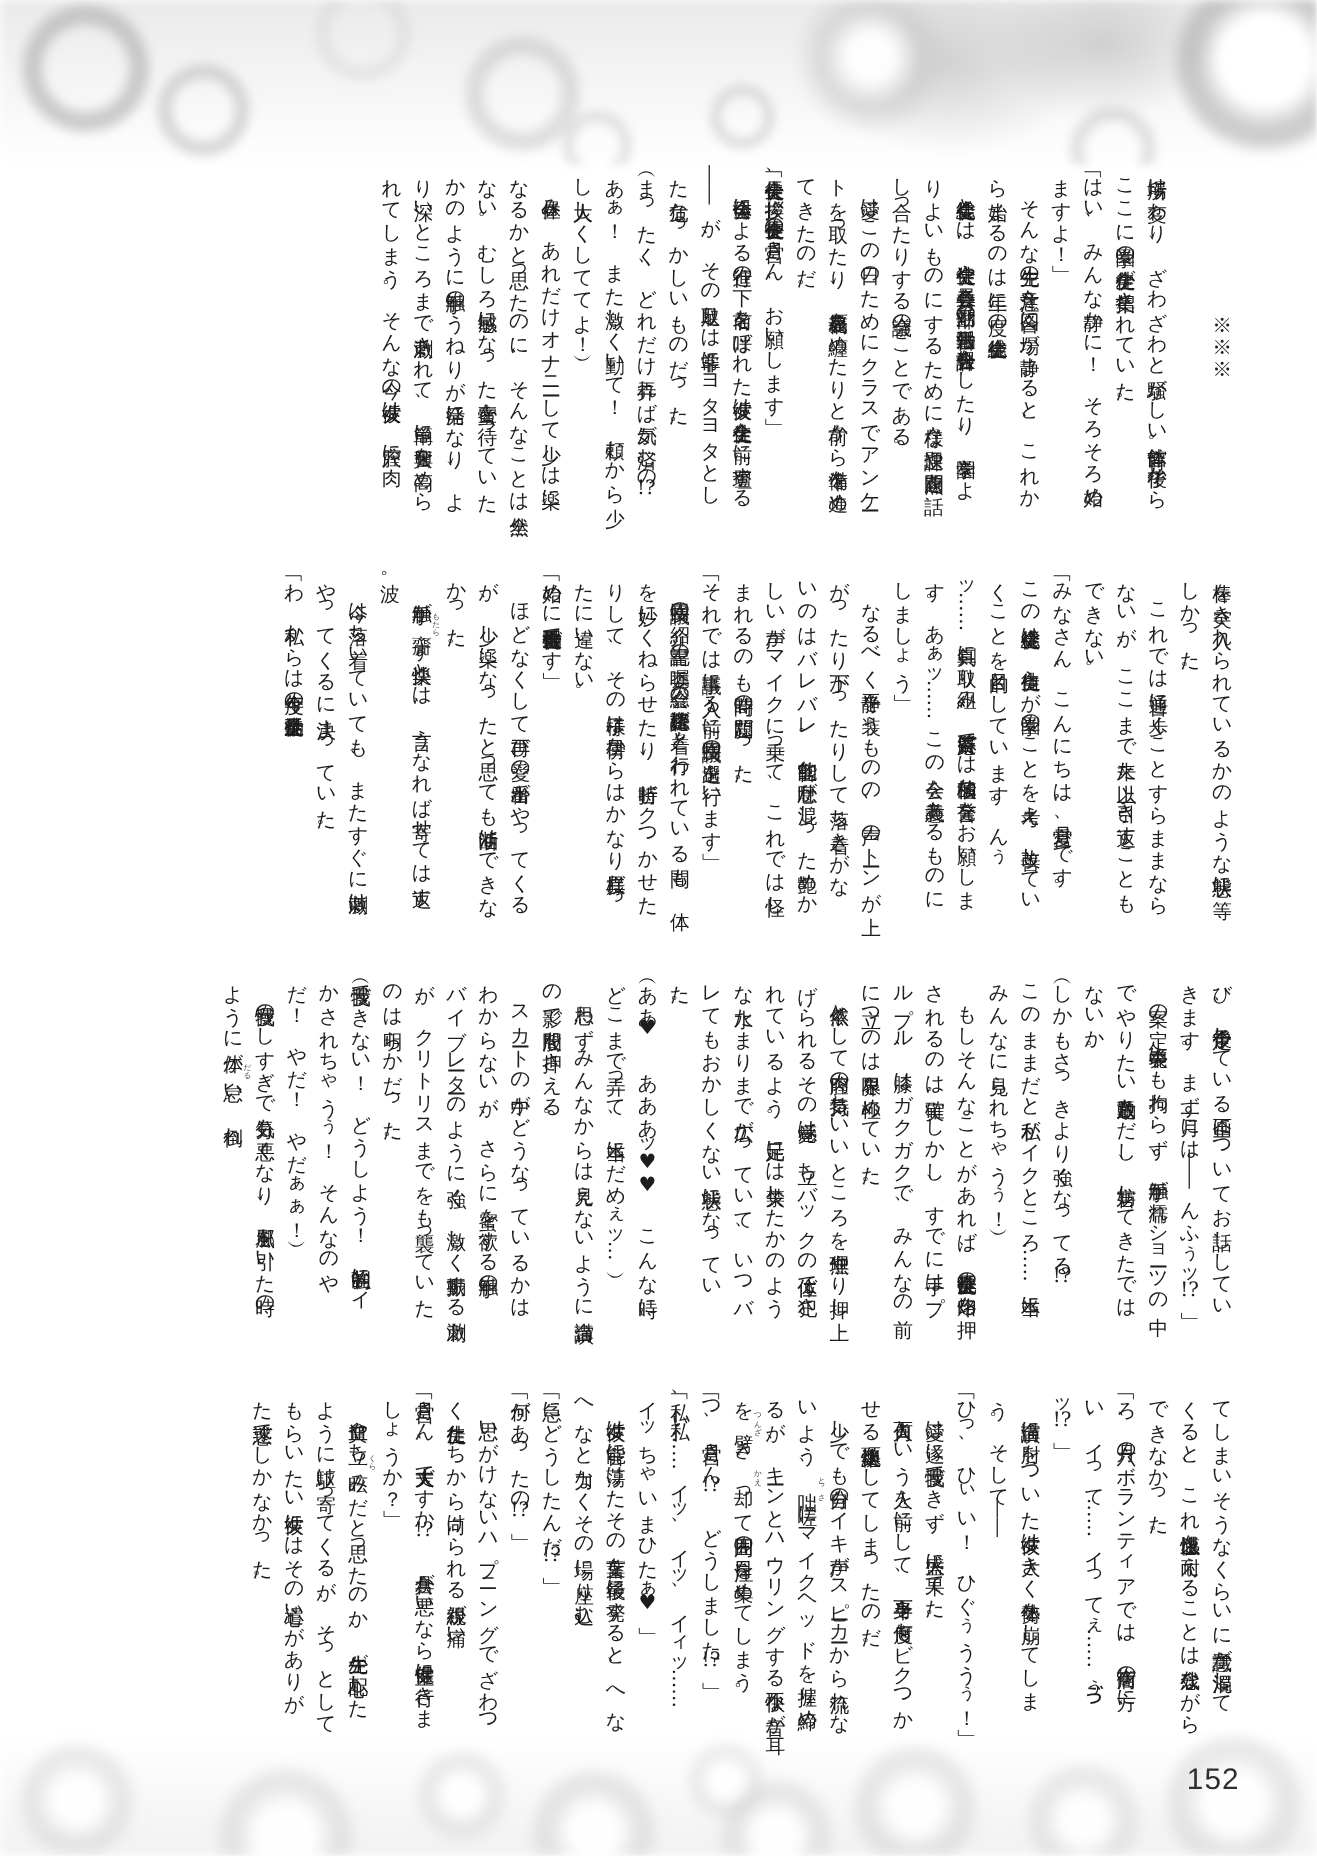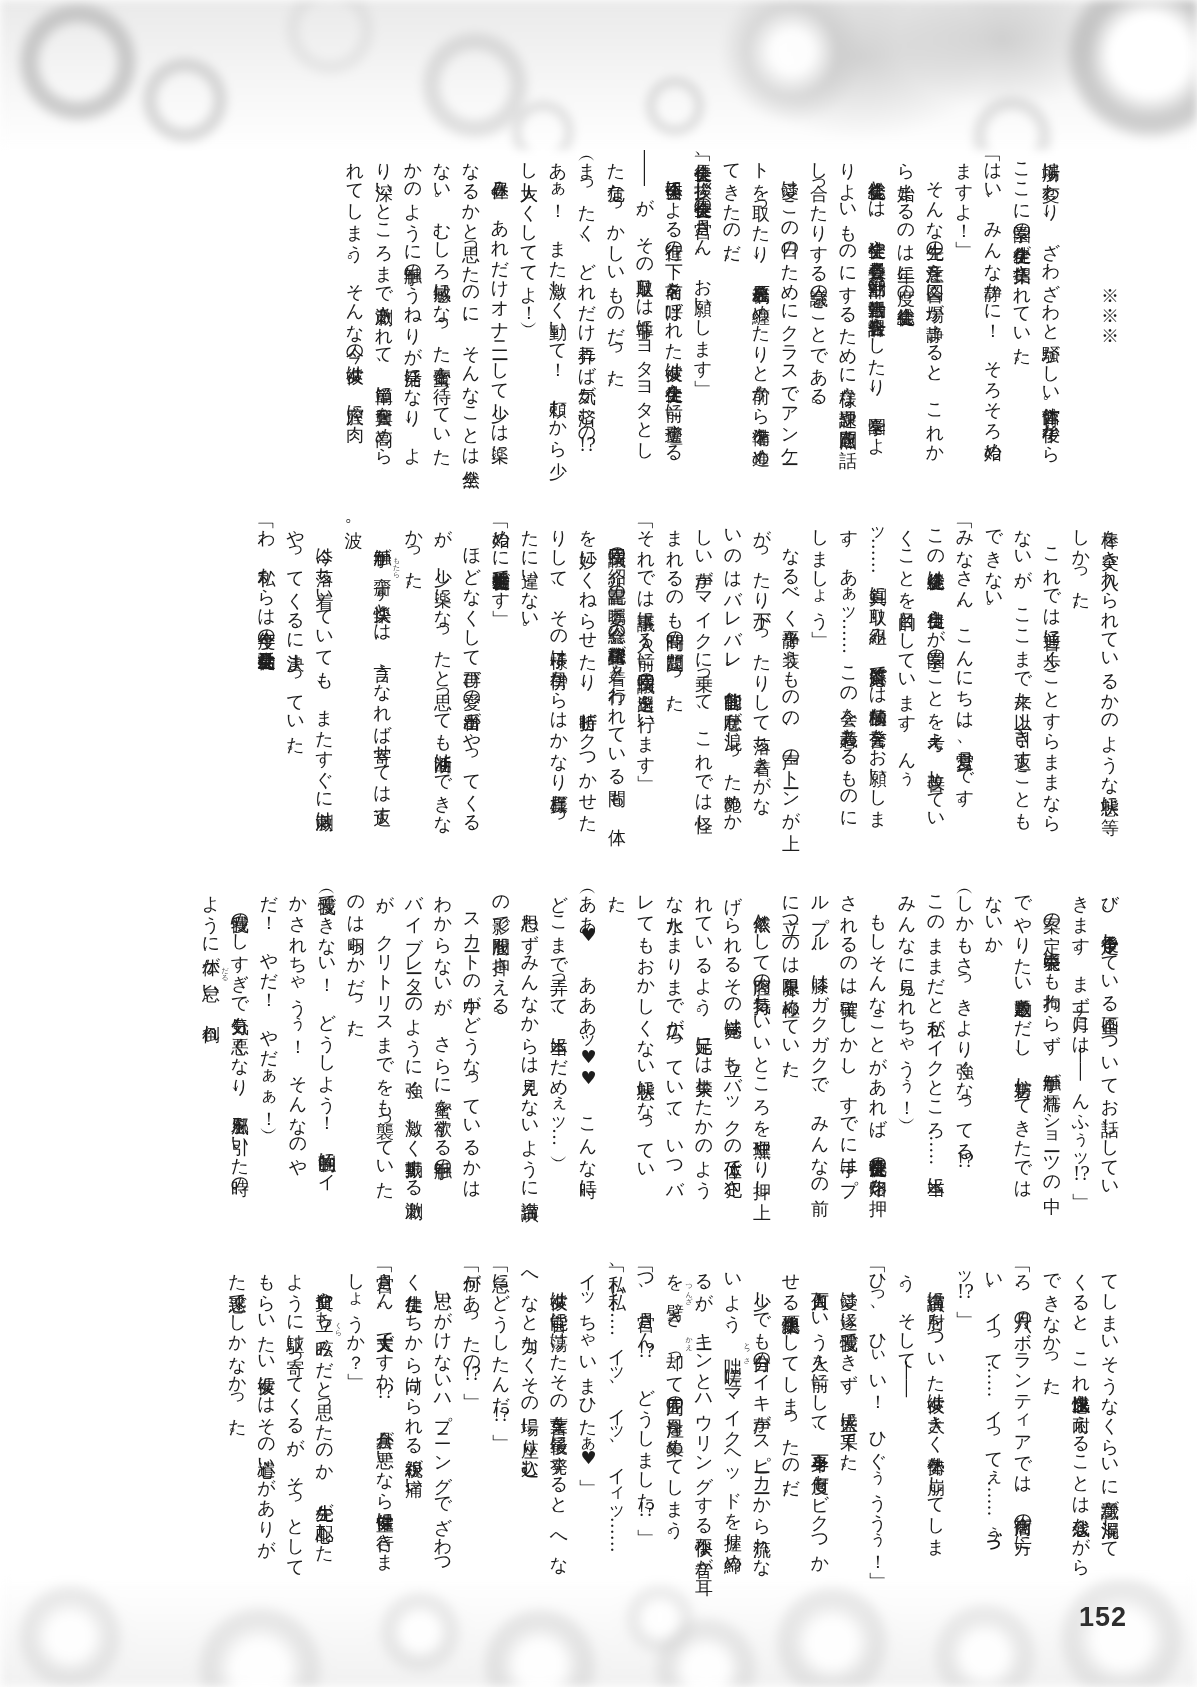--- a/index.html
+++ b/index.html
@@ -54,21 +54,21 @@
   .band-2{top:517px;}
   .band-3{top:883px;}
   .band-4{top:1261px;}
   .band p{margin:0;padding:0;}
   .band p.separator{text-indent:7em;margin-block-end:30px;letter-spacing:2px;}
   .tcy{text-combine-upright:all;-webkit-text-combine:horizontal;}
   ruby rt{font-size:7px;letter-spacing:-1px;opacity:.85;}
   .page-number{
     position:absolute;top:1602px;right:70px;z-index:2;
     font-family:"Liberation Sans", sans-serif;
-    font-size:27px;font-weight:bold;color:#2e2e2e;letter-spacing:1px;
+    font-size:27px;font-weight:normal;color:#2e2e2e;letter-spacing:1px;
   }
 </style>
 </head>
 <body>
 
 <div class="bubbles-top"></div>
 <div class="bubbles-bottom"></div>
 
 <div class="band band-1">
     <p class="separator">※※※</p>

